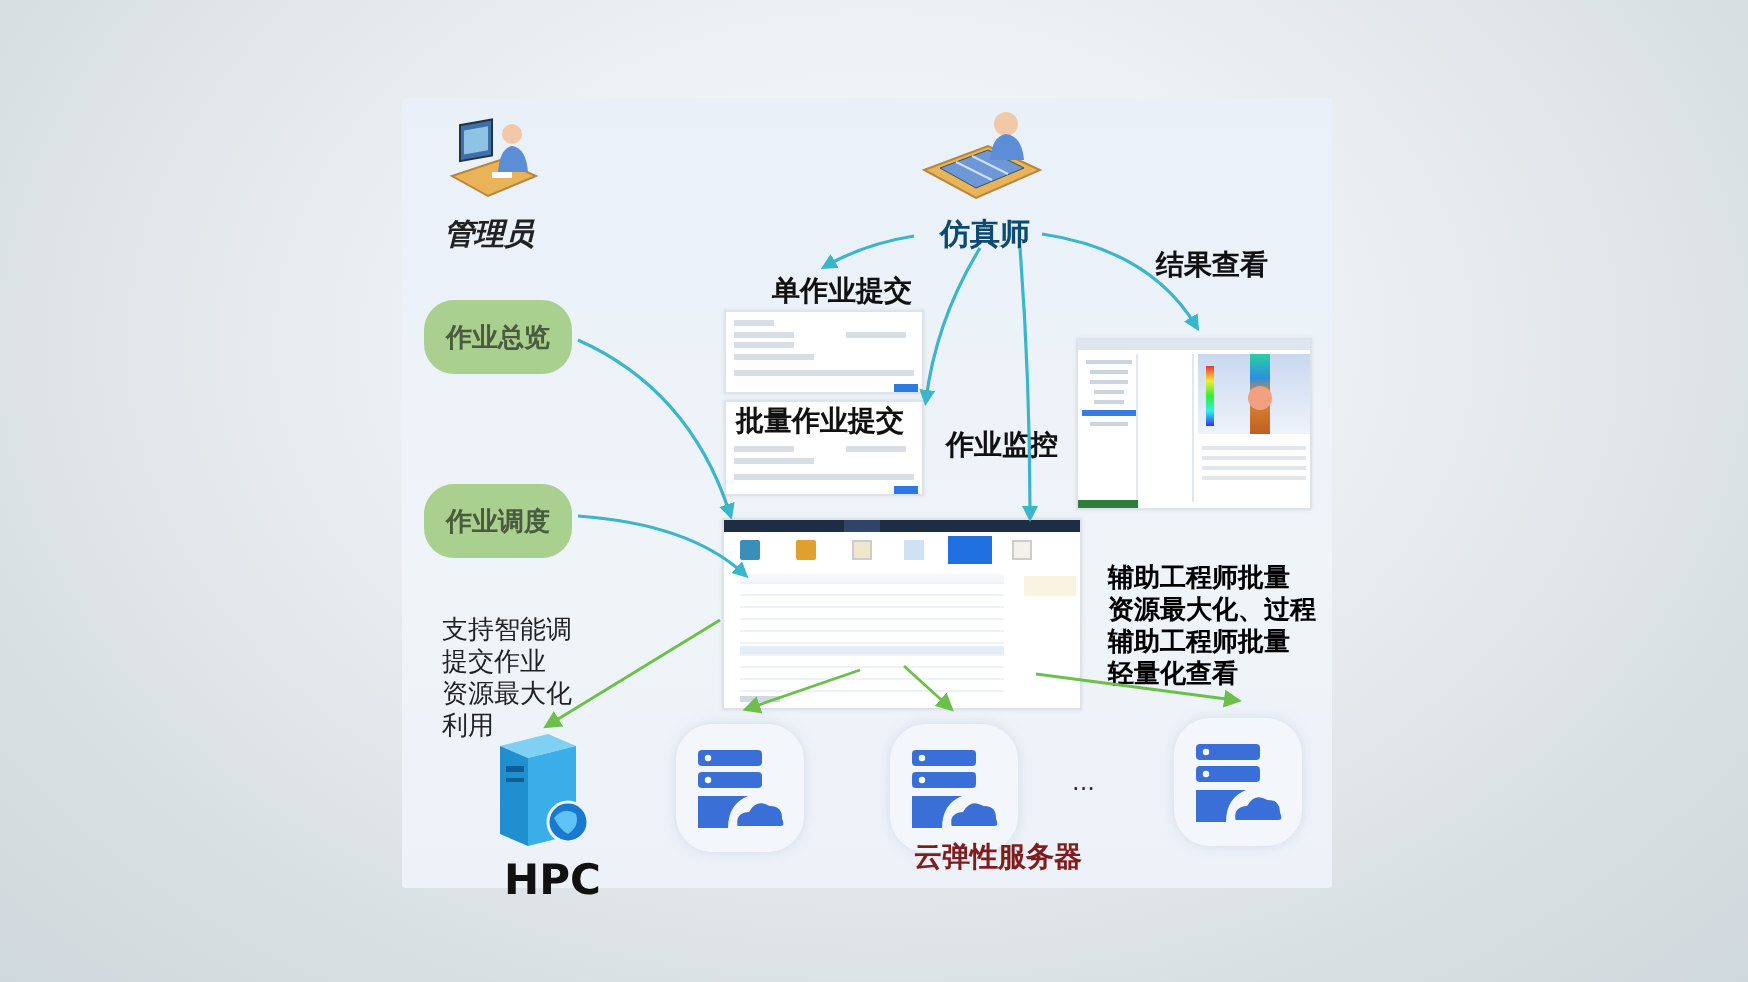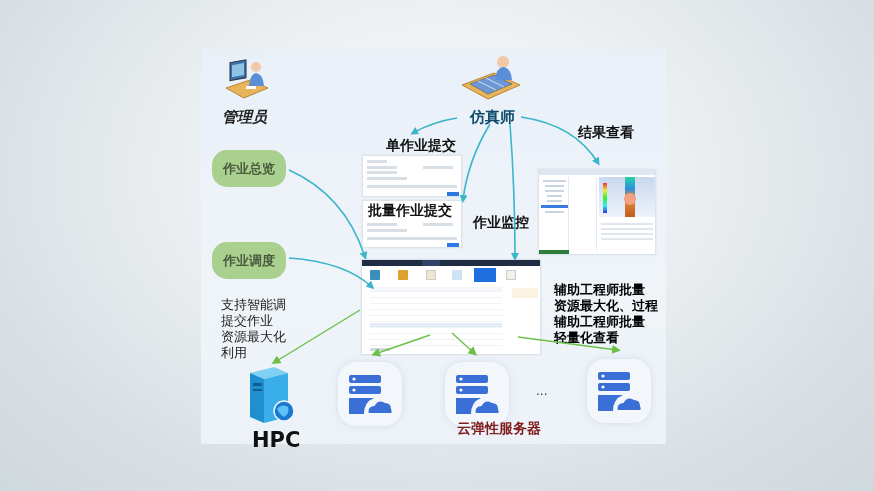--- a/index.html
+++ b/index.html
@@ -17,21 +17,21 @@
   svg.arrows { position: absolute; left: 0; top: 0; width: 874px; height: 491px; pointer-events: none; }
   .abs { position: absolute; }
   .role-label { font-weight: bold; font-size: 15px; color: #222; }
   .role-label.gray { color: #0c4a6e; }
   .section-label { font-weight: bold; font-size: 14px; color: #111; letter-spacing: 0px; }
   .green-box {
     position: absolute; width: 74px; height: 37px; background: #a9d08e;
     color: #4a5b3f; font-weight: bold; font-size: 13px;
     display: flex; align-items: center; justify-content: center; border-radius: 15px;
   }
-  .desc { font-size: 13px; line-height: 16px; color: #222; }
+  .desc { font-size: 13px; line-height: 16px; color: #222; margin-top: 11px; }
   .red-desc { font-size: 13px; line-height: 16px; color: #000000; font-weight: bold; }
   .shot {
     position: absolute; background: #fff; border: 1px solid #dde3ea;
     box-shadow: 0 0 2px rgba(0,0,0,0.08); overflow: hidden;
   }
   .form-row { position: absolute; height: 3px; background: #d8dee6; }
   .form-btn { position: absolute; width: 12px; height: 4px; background: #2a7ae2; }
   .cloud-tile {
     position: absolute; width: 64px; height: 64px; border-radius: 18px;
     background: #f3f7fb; box-shadow: 0 0 6px rgba(180,200,220,0.5);

